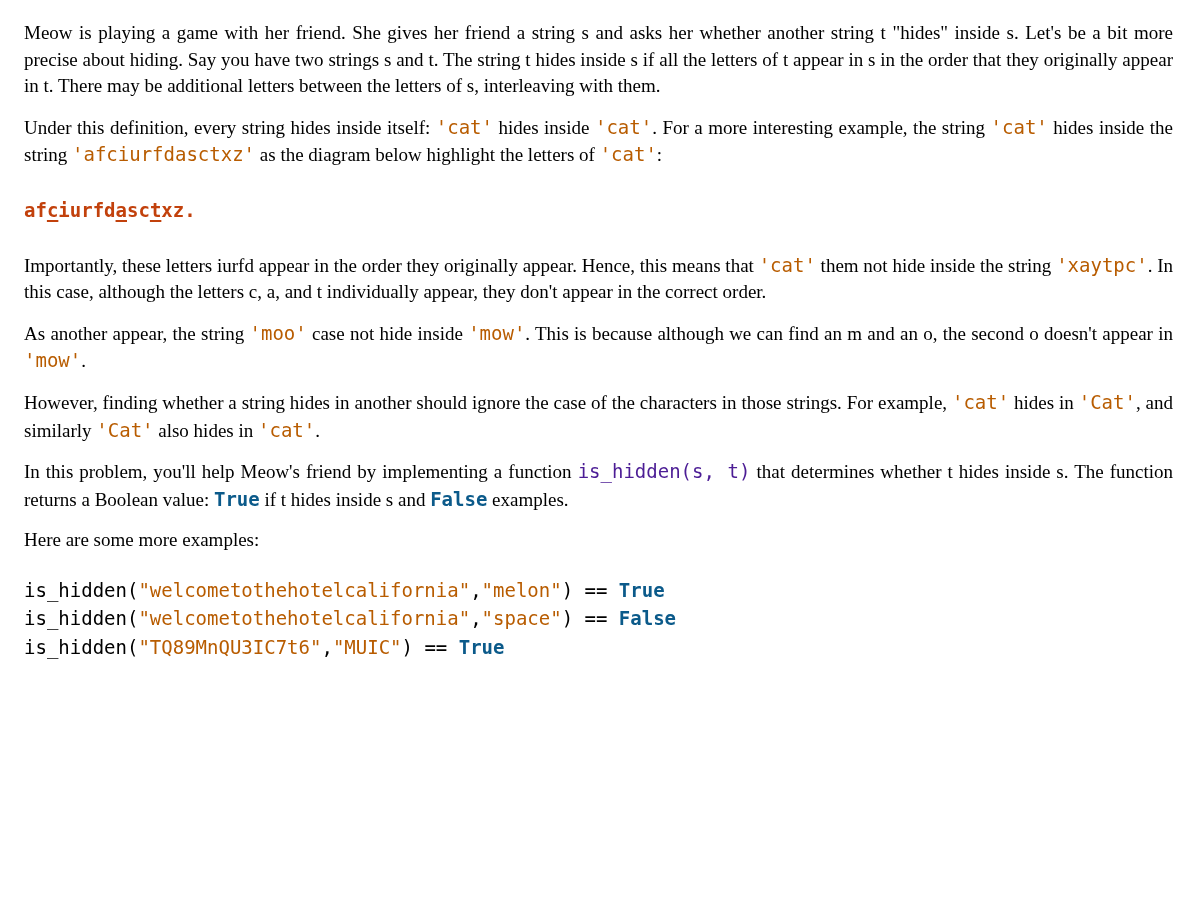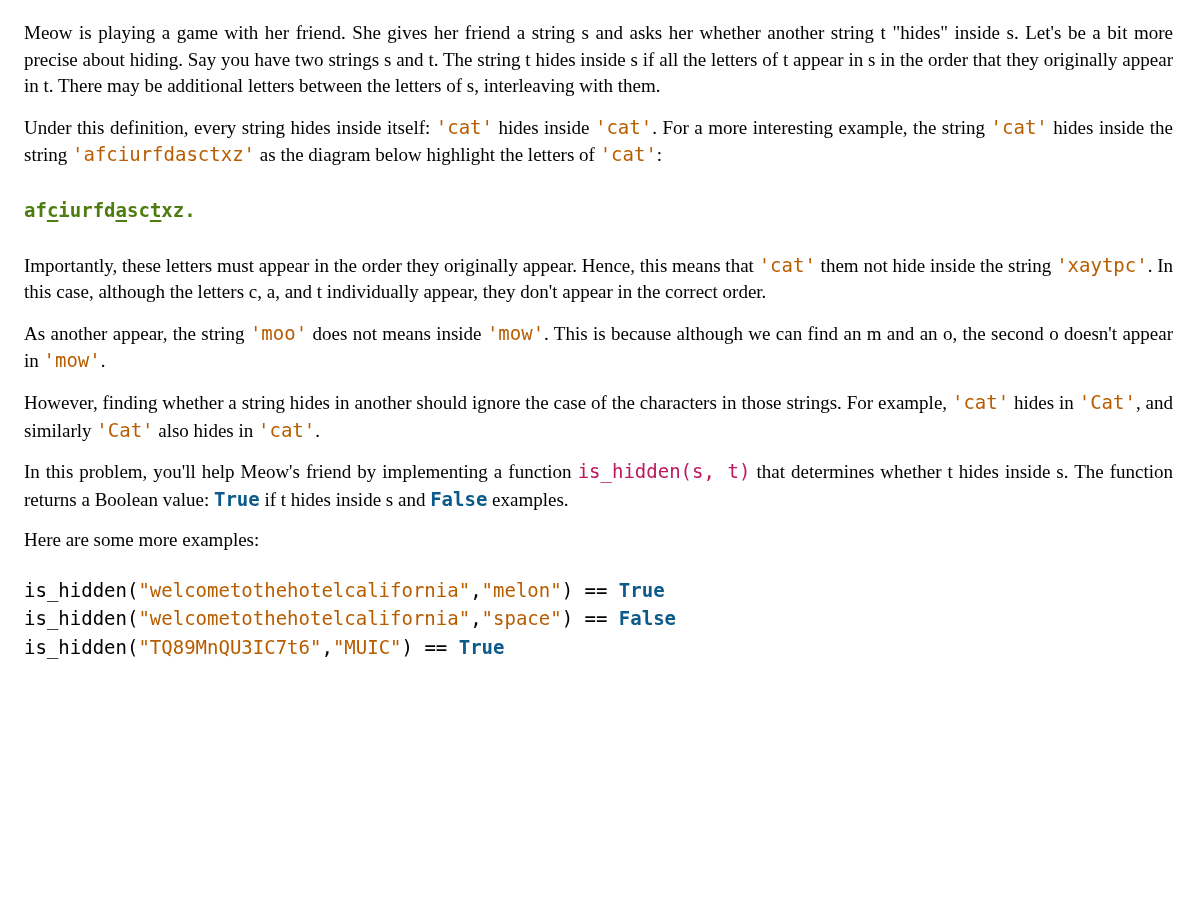--- a/index.html
+++ b/index.html
@@ -16,33 +16,33 @@
     p {
       margin: 0 0 14px 0;
       text-align: justify;
     }
     .code-str {
       font-family: 'DejaVu Sans Mono', Consolas, 'Courier New', monospace;
       color: #b85c00;
     }
     .code-plain {
       font-family: 'DejaVu Sans Mono', Consolas, 'Courier New', monospace;
-      color: #be185d;
+      color: #4c1d95;
     }
     .code-bool {
       font-family: 'DejaVu Sans Mono', Consolas, 'Courier New', monospace;
       color: #0b5a8a;
       font-weight: bold;
     }
     .diagram {
       font-family: 'DejaVu Sans Mono', Consolas, 'Courier New', monospace;
       font-weight: bold;
       font-size: 19px;
       margin: 28px 0 28px 0;
-      color: #4d7c0f;
+      color: #c2410c;
     }
     .diagram .hl {
       text-decoration: underline;
       text-underline-offset: 3px;
       text-decoration-thickness: 2px;
     }
     .examples {
       font-family: 'DejaVu Sans Mono', Consolas, 'Courier New', monospace;
       font-size: 19px;
       margin-top: 22px;
@@ -59,25 +59,25 @@
 
 <p>
   <span>Under this definition, every string hides inside itself: </span><span class="code-str">'cat'</span><span> hides inside </span><span class="code-str">'cat'</span><span>. For a more interesting example, the string </span><span class="code-str">'cat'</span><span> hides inside the string </span><span class="code-str">'afciurfdasctxz'</span><span> as the diagram below highlight the letters of </span><span class="code-str">'cat'</span><span>:</span>
 </p>
 
 <div class="diagram">
   <span>af</span><span class="hl">c</span><span>iurfd</span><span class="hl">a</span><span>sc</span><span class="hl">t</span><span>xz.</span>
 </div>
 
 <p>
-  <span>Importantly, these letters must appear in the order they originally appear. Hence, this means that </span><span class="code-str">'cat'</span><span> them not hide inside the string </span><span class="code-str">'xaytpc'</span><span>. In this case, although the letters c, a, and t individually appear, they don't appear in the correct order.</span>
+  <span>Importantly, these letters iurfd appear in the order they originally appear. Hence, this means that </span><span class="code-str">'cat'</span><span> them not hide inside the string </span><span class="code-str">'xaytpc'</span><span>. In this case, although the letters c, a, and t individually appear, they don't appear in the correct order.</span>
 </p>
 
 <p>
-  <span>As another appear, the string </span><span class="code-str">'moo'</span><span> does not means inside </span><span class="code-str">'mow'</span><span>. This is because although we can find an m and an o, the second o doesn't appear in </span><span class="code-str">'mow'</span><span>.</span>
+  <span>As another appear, the string </span><span class="code-str">'moo'</span><span> case not hide inside </span><span class="code-str">'mow'</span><span>. This is because although we can find an m and an o, the second o doesn't appear in </span><span class="code-str">'mow'</span><span>.</span>
 </p>
 
 <p>
   <span>However, finding whether a string hides in another should ignore the case of the characters in those strings. For example, </span><span class="code-str">'cat'</span><span> hides in </span><span class="code-str">'Cat'</span><span>, and similarly </span><span class="code-str">'Cat'</span><span> also hides in </span><span class="code-str">'cat'</span><span>.</span>
 </p>
 
 <p>
   <span>In this problem, you'll help Meow's friend by implementing a function </span><span class="code-plain">is_hidden(s, t)</span><span> that determines whether t hides inside s. The function returns a Boolean value: </span><span class="code-bool">True</span><span> if t hides inside s and </span><span class="code-bool">False</span><span> examples.</span>
 </p>
 

